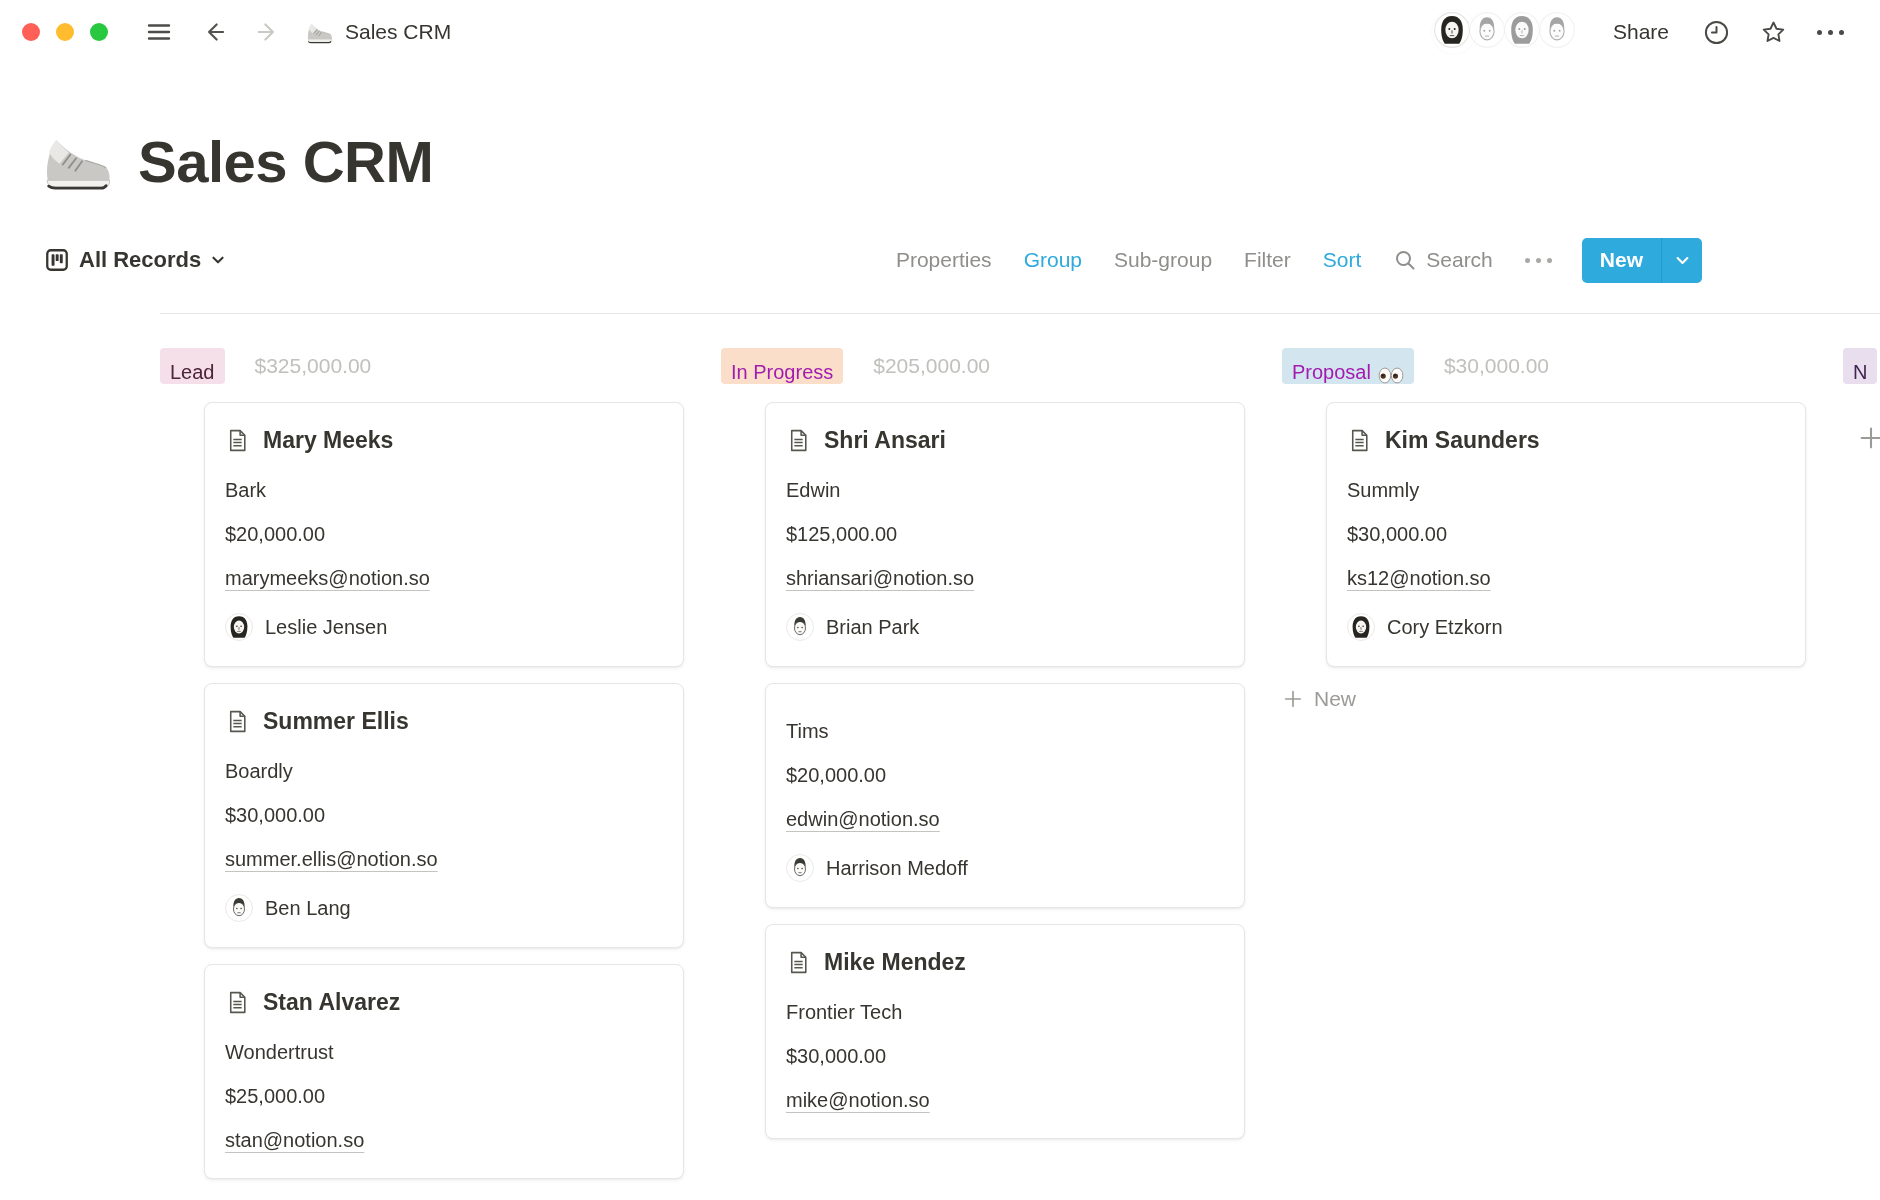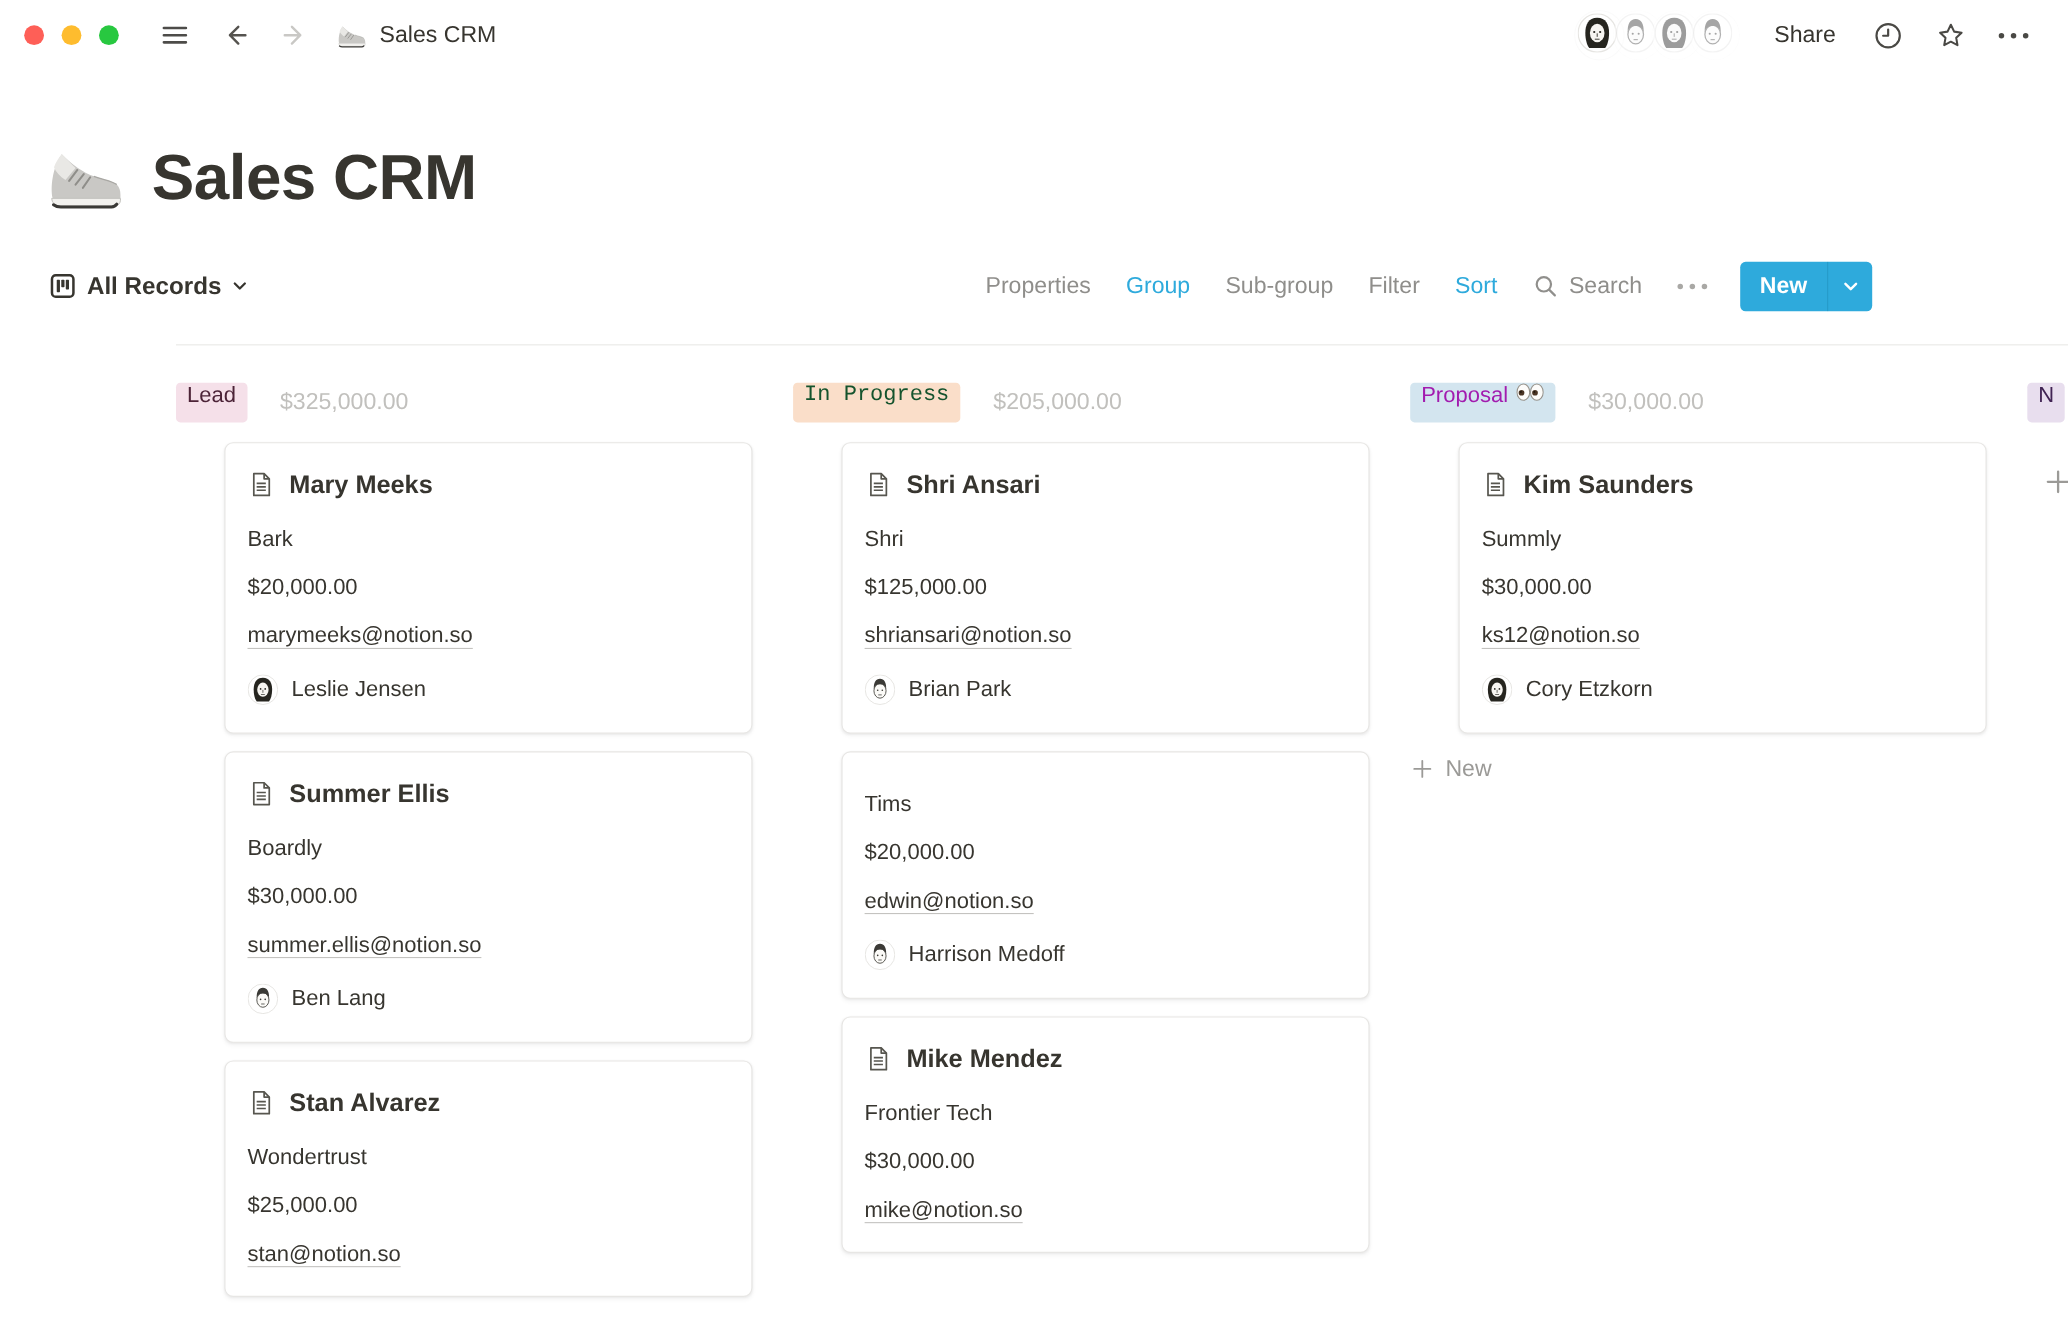--- a/index.html
+++ b/index.html
@@ -46,21 +46,21 @@
   .tool-dots i{background:#A9A8A5;}
   .new-btn{display:flex;align-items:stretch;height:45px;border-radius:5px;overflow:hidden;
     background:#2EAADC;cursor:pointer;margin-left:-2px;}
   .new-btn-main{display:flex;align-items:center;padding:0 18px;font-size:21px;font-weight:700;color:#fff;}
   .new-btn-split{width:40px;display:flex;align-items:center;justify-content:center;border-left:1px solid #269BC9;}
   .divider{border-top:1px solid #E9E8E6;margin:30px 0 0 160px;}
   
   .board{display:flex;align-items:flex-start;margin:34px 0 0 160px;}
   .column{width:524px;flex:none;margin-right:37px;}
   .col-header{display:flex;align-items:center;height:36px;margin-bottom:18px;}
-  .badge{display:inline-flex;align-items:flex-start;gap:7px;font-size:20px;height:36px;
+  .badge{display:inline-flex;align-items:flex-end;gap:7px;font-size:20px;height:36px;
     padding:0 10px;border-radius:4px;white-space:nowrap;cursor:pointer;}
   .col-sum{margin-left:30px;font-size:21px;color:#C1C0BD;}
   .card{background:#fff;border:1px solid #E7E6E4;border-radius:8px;
     box-shadow:0 1px 2px rgba(15,15,15,.05),0 2px 4px rgba(15,15,15,.04);
     padding:17px 20px 24px 20px;margin-bottom:16px;cursor:pointer;margin-left:44px;}
   .card-title-row{display:flex;align-items:center;gap:13px;min-height:40px;}
   .card-title{font-size:23px;font-weight:600;color:#37352F;}
   .card-field{margin-top:16px;font-size:20px;line-height:28px;color:#37352F;}
   .card-email{color:#37352F;text-decoration:underline;text-decoration-color:#C4C3C0;
     text-decoration-thickness:1px;text-underline-offset:5px;cursor:pointer;}
@@ -342,35 +342,35 @@
         <span class="card-title">Stan Alvarez</span>
       </div>
       <div class="card-field">Wondertrust</div>
       <div class="card-field">$25,000.00</div>
       <div class="card-field"><span class="card-email">stan@notion.so</span></div>
     </div>
   </div>
 
   <div class="column">
     <div class="col-header">
-      <span class="badge" style="background: rgb(250, 222, 201); color: #14532d; font-family: Liberation Mono, monospace;">
+      <span class="badge" style="background: rgb(250, 222, 201); color: #a21caf;">
           <span>In Progress</span>
         </span>
       <span class="col-sum">$205,000.00</span>
     </div>
     <div class="card">
       <div class="card-title-row">
         <span>
             <svg width="25" height="25">
               <use href="#ic-doc"></use>
             </svg>
           </span>
         <span class="card-title">Shri Ansari</span>
       </div>
-      <div class="card-field">Shri</div>
+      <div class="card-field">Edwin</div>
       <div class="card-field">$125,000.00</div>
       <div class="card-field"><span class="card-email">shriansari@notion.so</span></div>
       <div class="card-person">
         <span class="avatar-sm">
             <svg width="28" height="28">
               <use href="#ic-face-m"></use>
             </svg>
           </span>
         <span>Brian Park</span>
       </div>

